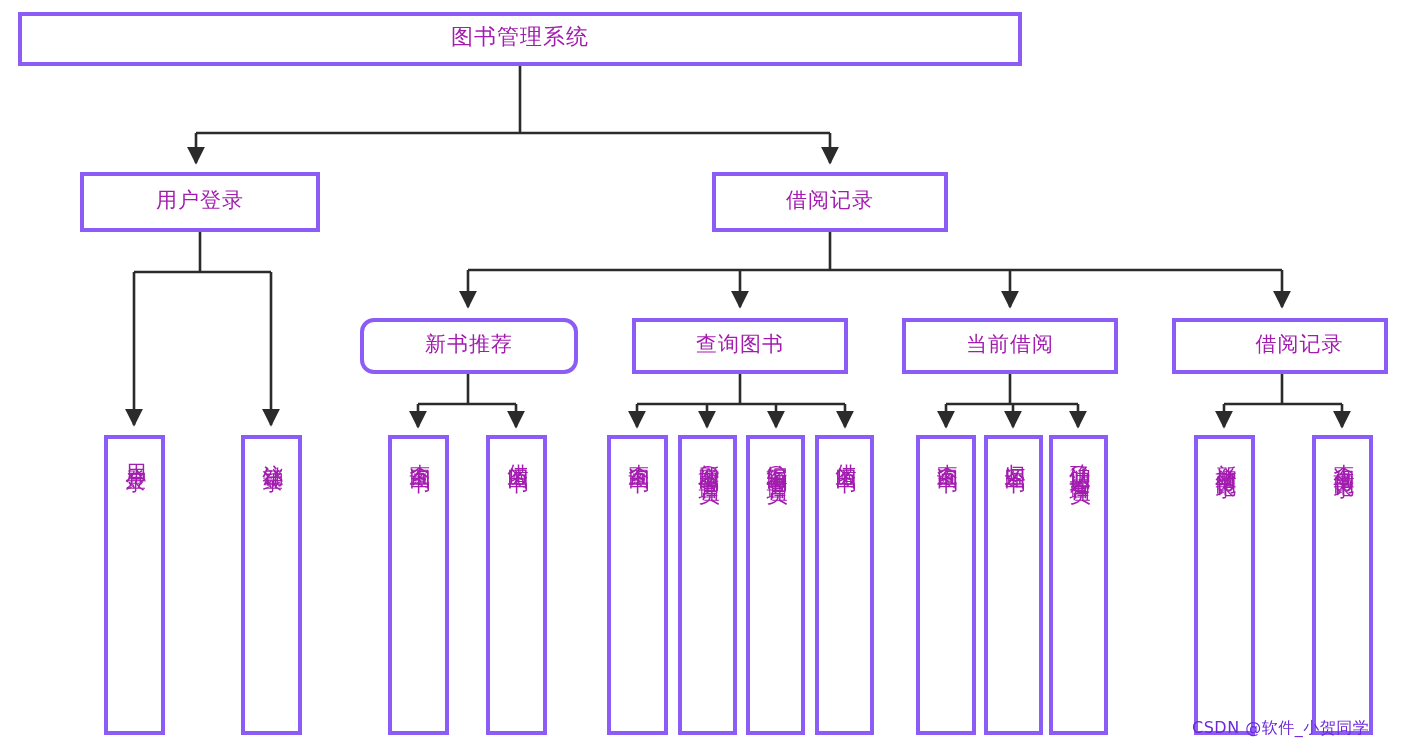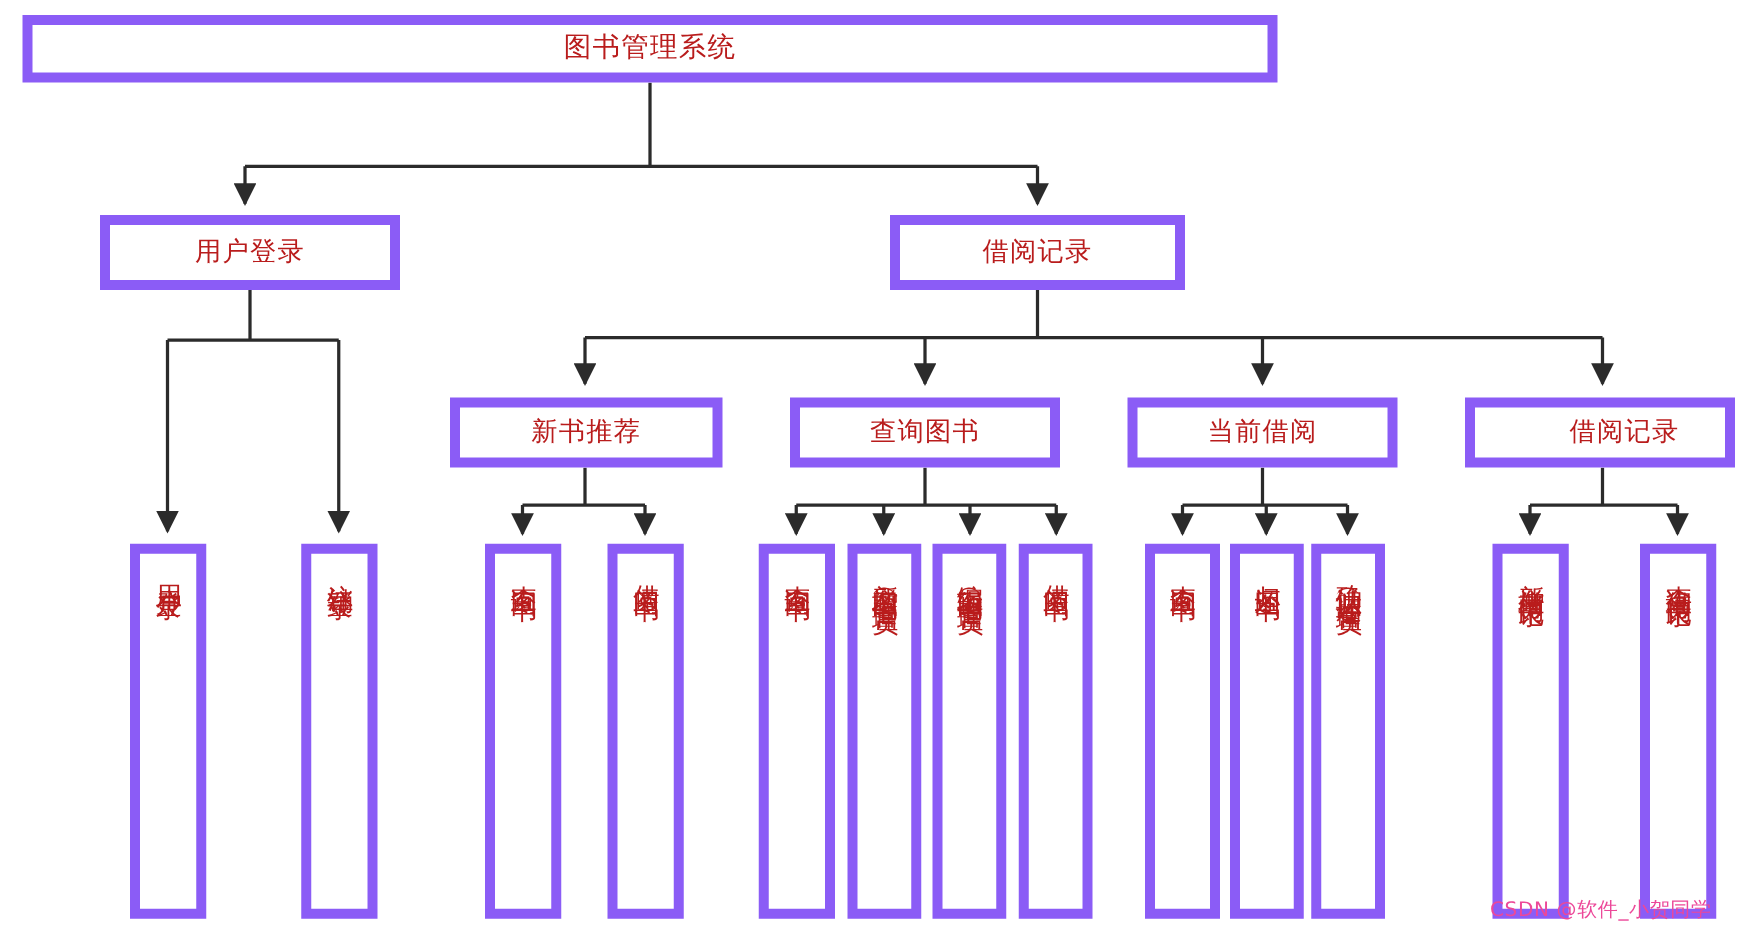--- a/index.html
+++ b/index.html
@@ -23,26 +23,27 @@
     left: 0;
     top: 0;
     width: 1405px;
     height: 747px;
     pointer-events: none;
   }
   .node {
     position: absolute;
     box-sizing: border-box;
     background: #ffffff;
-    border: 8px solid #8b5cf6;
+    border: 4px solid #8b5cf6;
     display: flex;
     align-items: center;
     justify-content: center;
-    color: #b91c1c;
+    color: #a21caf;
     z-index: 2;
+    font-family: Liberation Mono, monospace;
   }
   .node .label {
     display: block;
     text-align: center;
     line-height: 1.22;
     white-space: pre-line;
   }
   .node.horiz .label {
     font-size: 21px;
     letter-spacing: 1px;
@@ -60,21 +61,21 @@
     writing-mode: vertical-rl;
     text-orientation: upright;
     font-size: 21px;
     line-height: 1.0;
     letter-spacing: 3px;
     max-height: 100%;
   }
   .watermark {
     position: absolute;
     font-size: 16px;
-    color: #ec4899;
+    color: #6d28d9;
     letter-spacing: 0.5px;
     white-space: nowrap;
     z-index: 3;
     font-family: "DejaVu Sans", "Liberation Sans", sans-serif;
   }
 </style>
 </head>
 <body>
 
 <div id="canvas">
@@ -133,21 +134,21 @@
     <span class="label">图书管理系统</span>
   </div>
 
   <div class="node horiz" style="left:80px; top:172px; width:240px; height:60px;">
     <span class="label">用户登录</span>
   </div>
   <div class="node horiz" style="left:712px; top:172px; width:236px; height:60px;">
     <span class="label">借阅记录</span>
   </div>
 
-  <div class="node horiz" style="left:360px; top:318px; width:218px; height:56px;">
+  <div class="node horiz" style="left:360px; top:318px; width:218px; height:56px;border-radius:14px;">
     <span class="label">新书推荐</span>
   </div>
   <div class="node horiz" style="left:632px; top:318px; width:216px; height:56px;">
     <span class="label">查询图书</span>
   </div>
   <div class="node horiz" style="left:902px; top:318px; width:216px; height:56px;">
     <span class="label">当前借阅</span>
   </div>
   <div class="node horiz" style="left:1172px; top:318px; width:216px; height:56px;padding-left:39px;">
     <span class="label">借阅记录</span>

